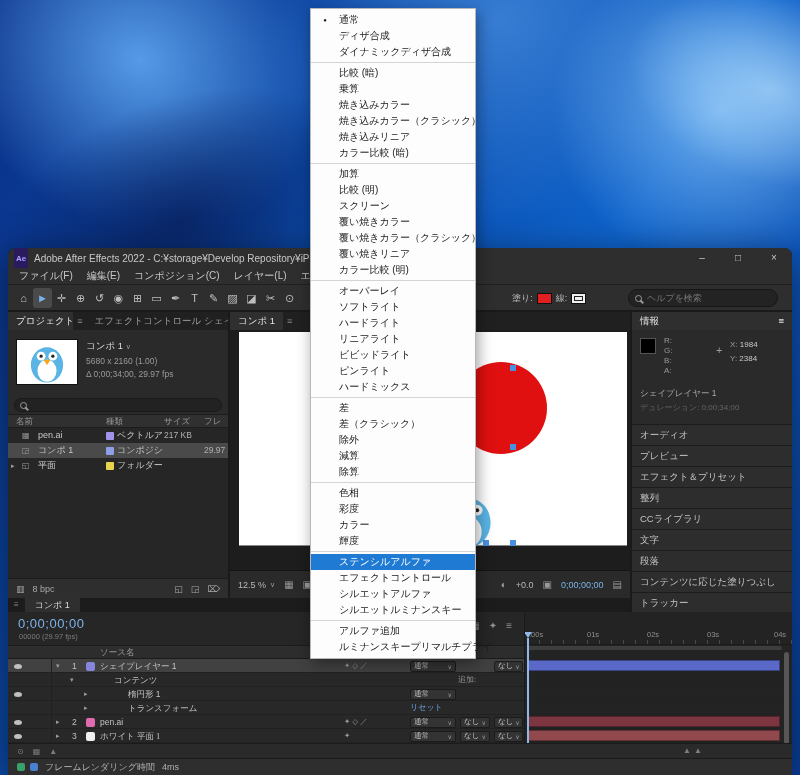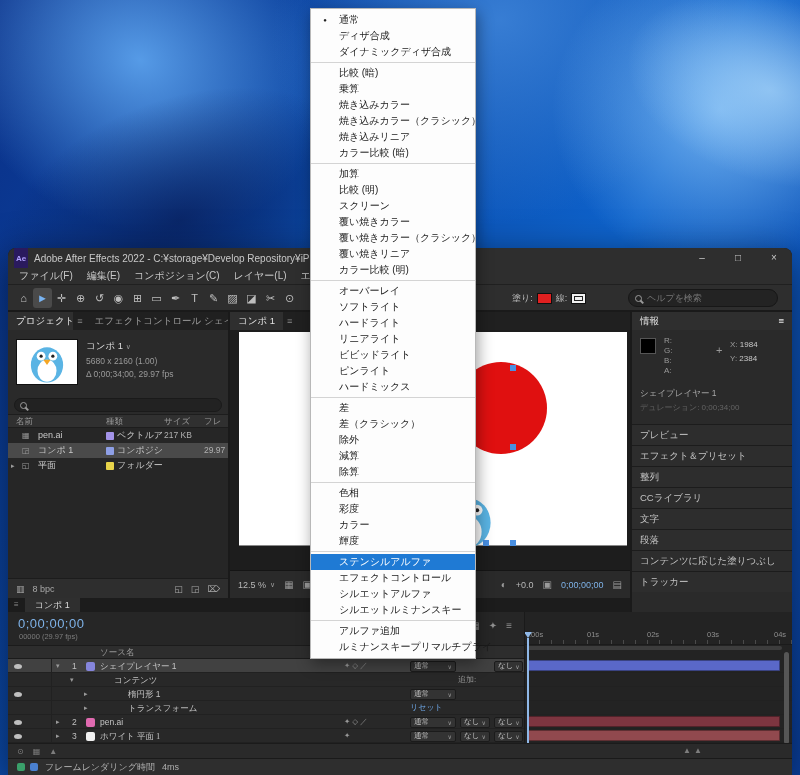--- a/index.html
+++ b/index.html
@@ -367,20 +367,21 @@
         <span class="ich" style="top:36px">A:</span>
         <span class="icross">+</span>
         <span class="ixy" style="top:10px">
           <span>X:</span> <span style="color:#c8c8c8">1984</span></span>
         <span class="ixy" style="top:24px">
           <span>Y:</span> <span style="color:#c8c8c8">2384</span></span>
         <span class="ilayer">シェイプレイヤー 1</span>
         <span class="isub">デュレーション: 0;00;34;00</span>
       </div>
       <div id="rstack">
+          <div class="rrow">オーディオ</div>
           <div class="rrow">プレビュー</div>
           <div class="rrow">エフェクト＆プリセット</div>
           <div class="rrow">整列</div>
           <div class="rrow">CCライブラリ</div>
           <div class="rrow">文字</div>
           <div class="rrow">段落</div>
           <div class="rrow">コンテンツに応じた塗りつぶし</div>
           <div class="rrow">トラッカー</div>
         </div>
     </div>

